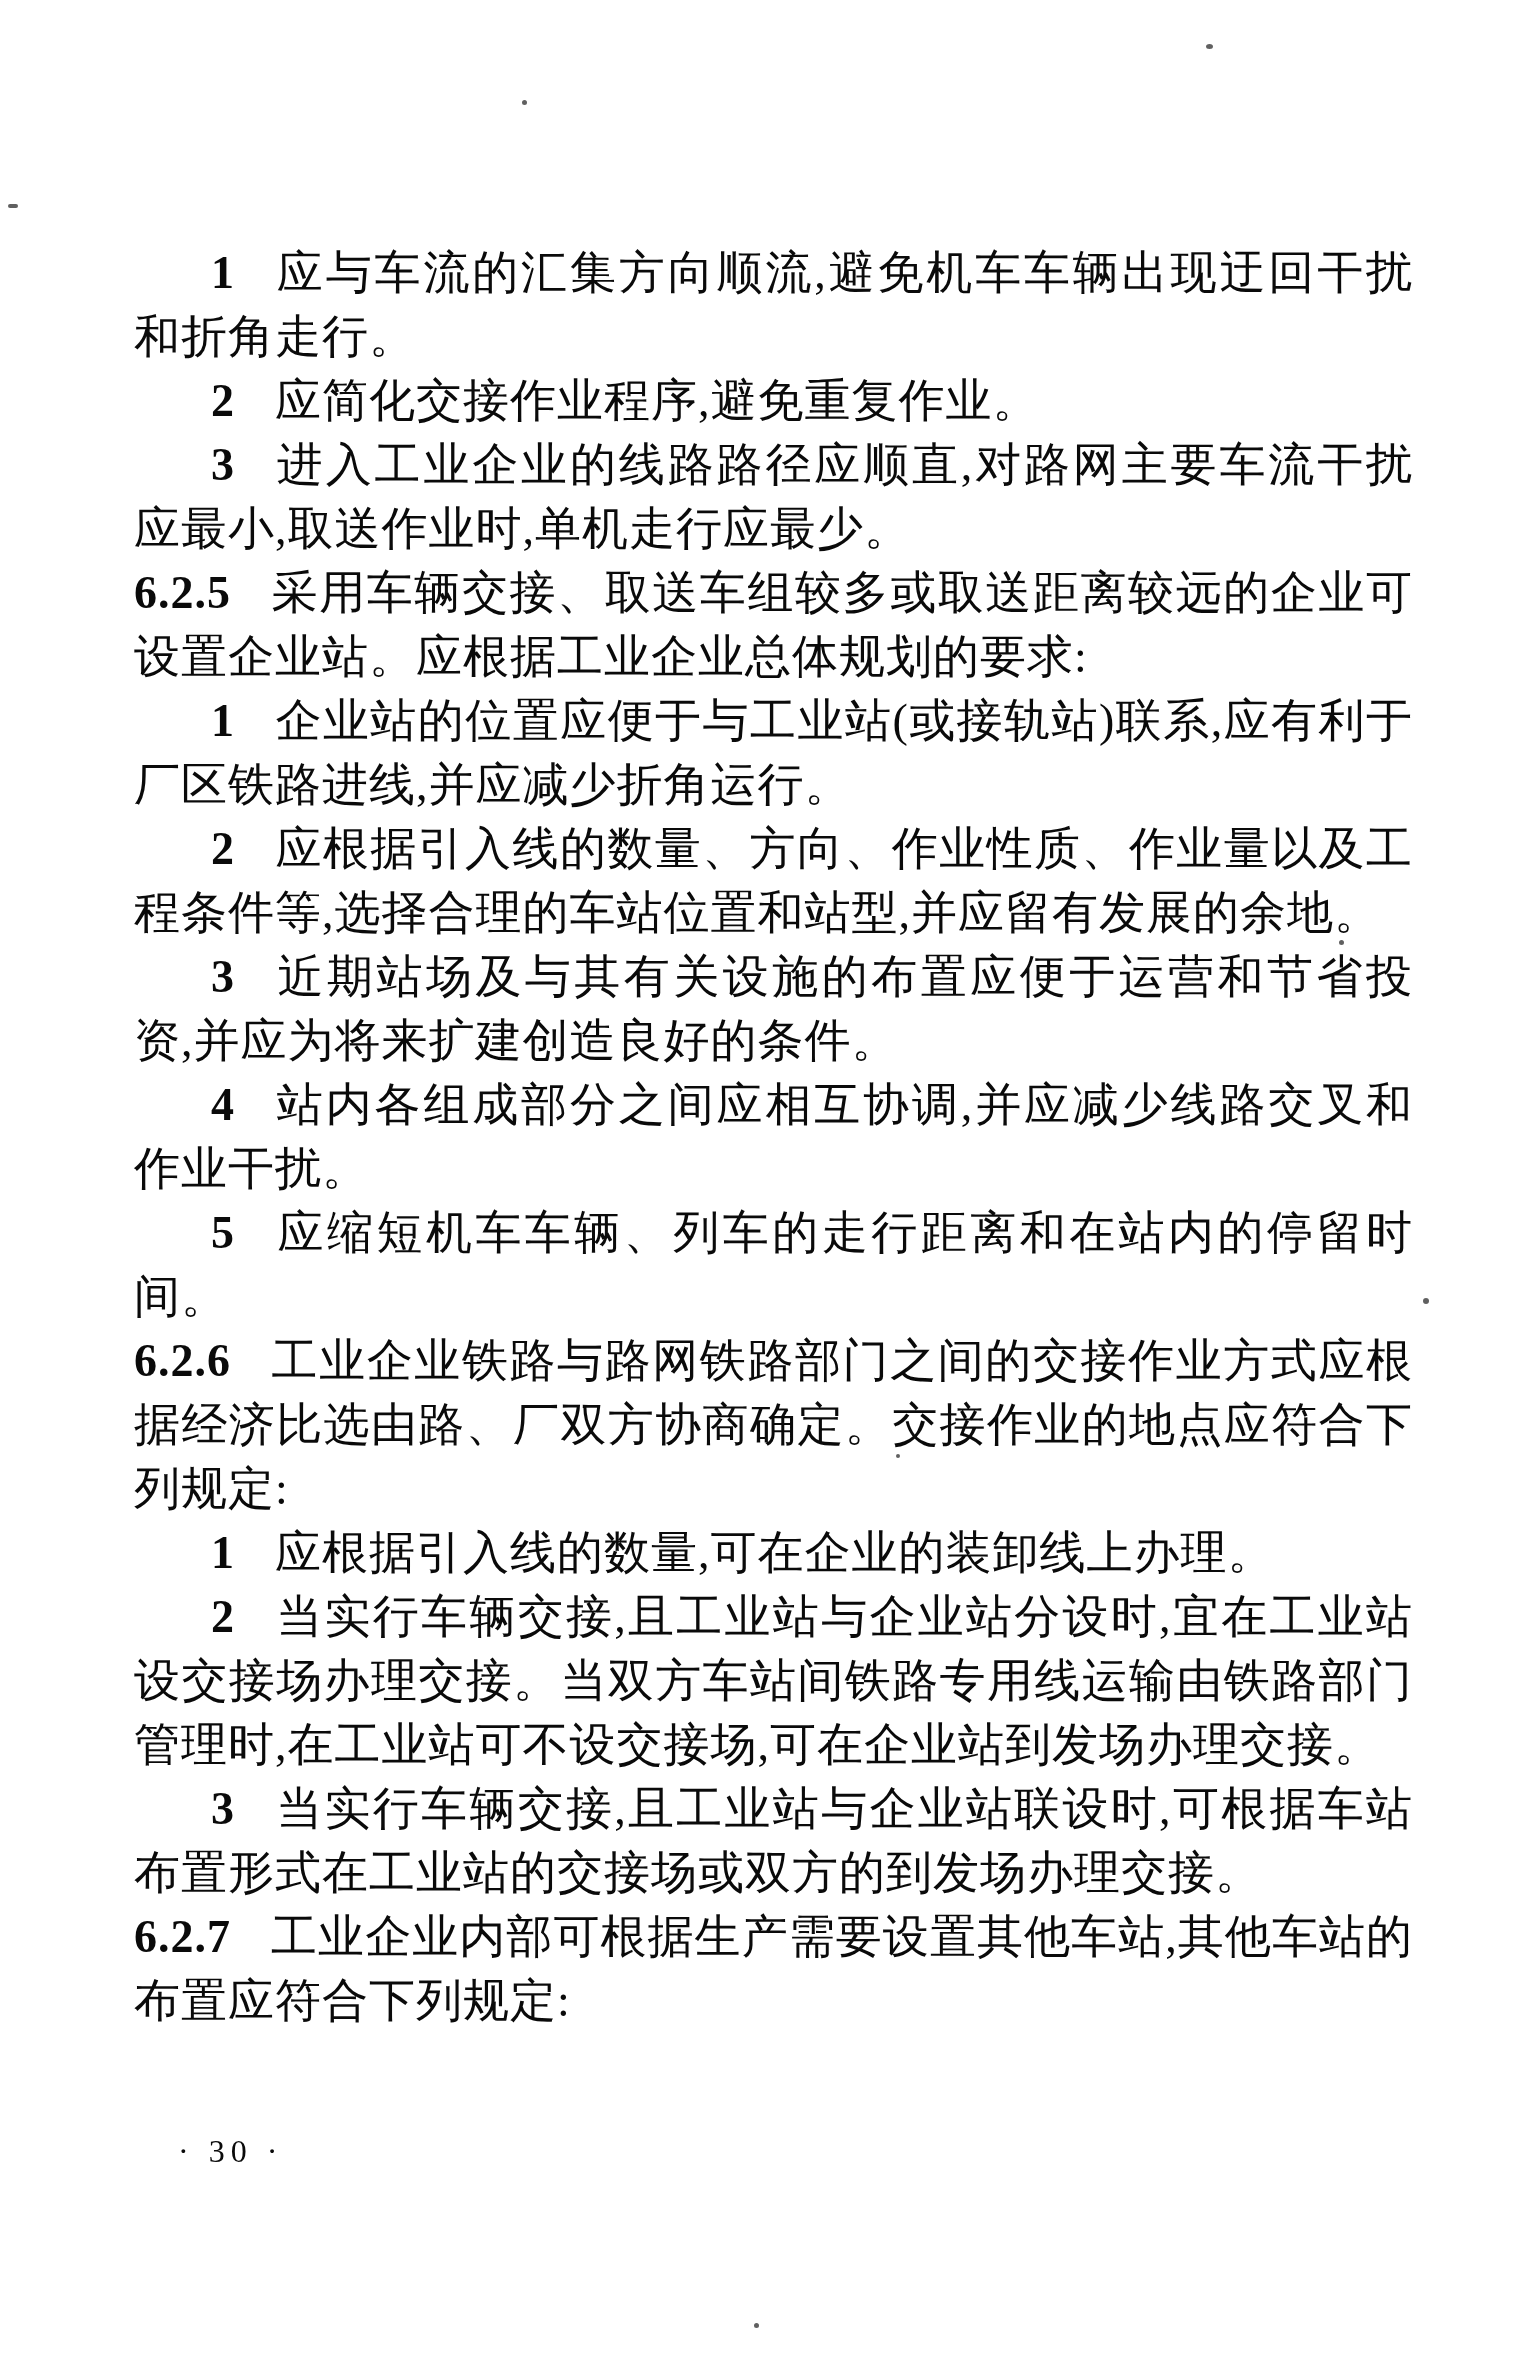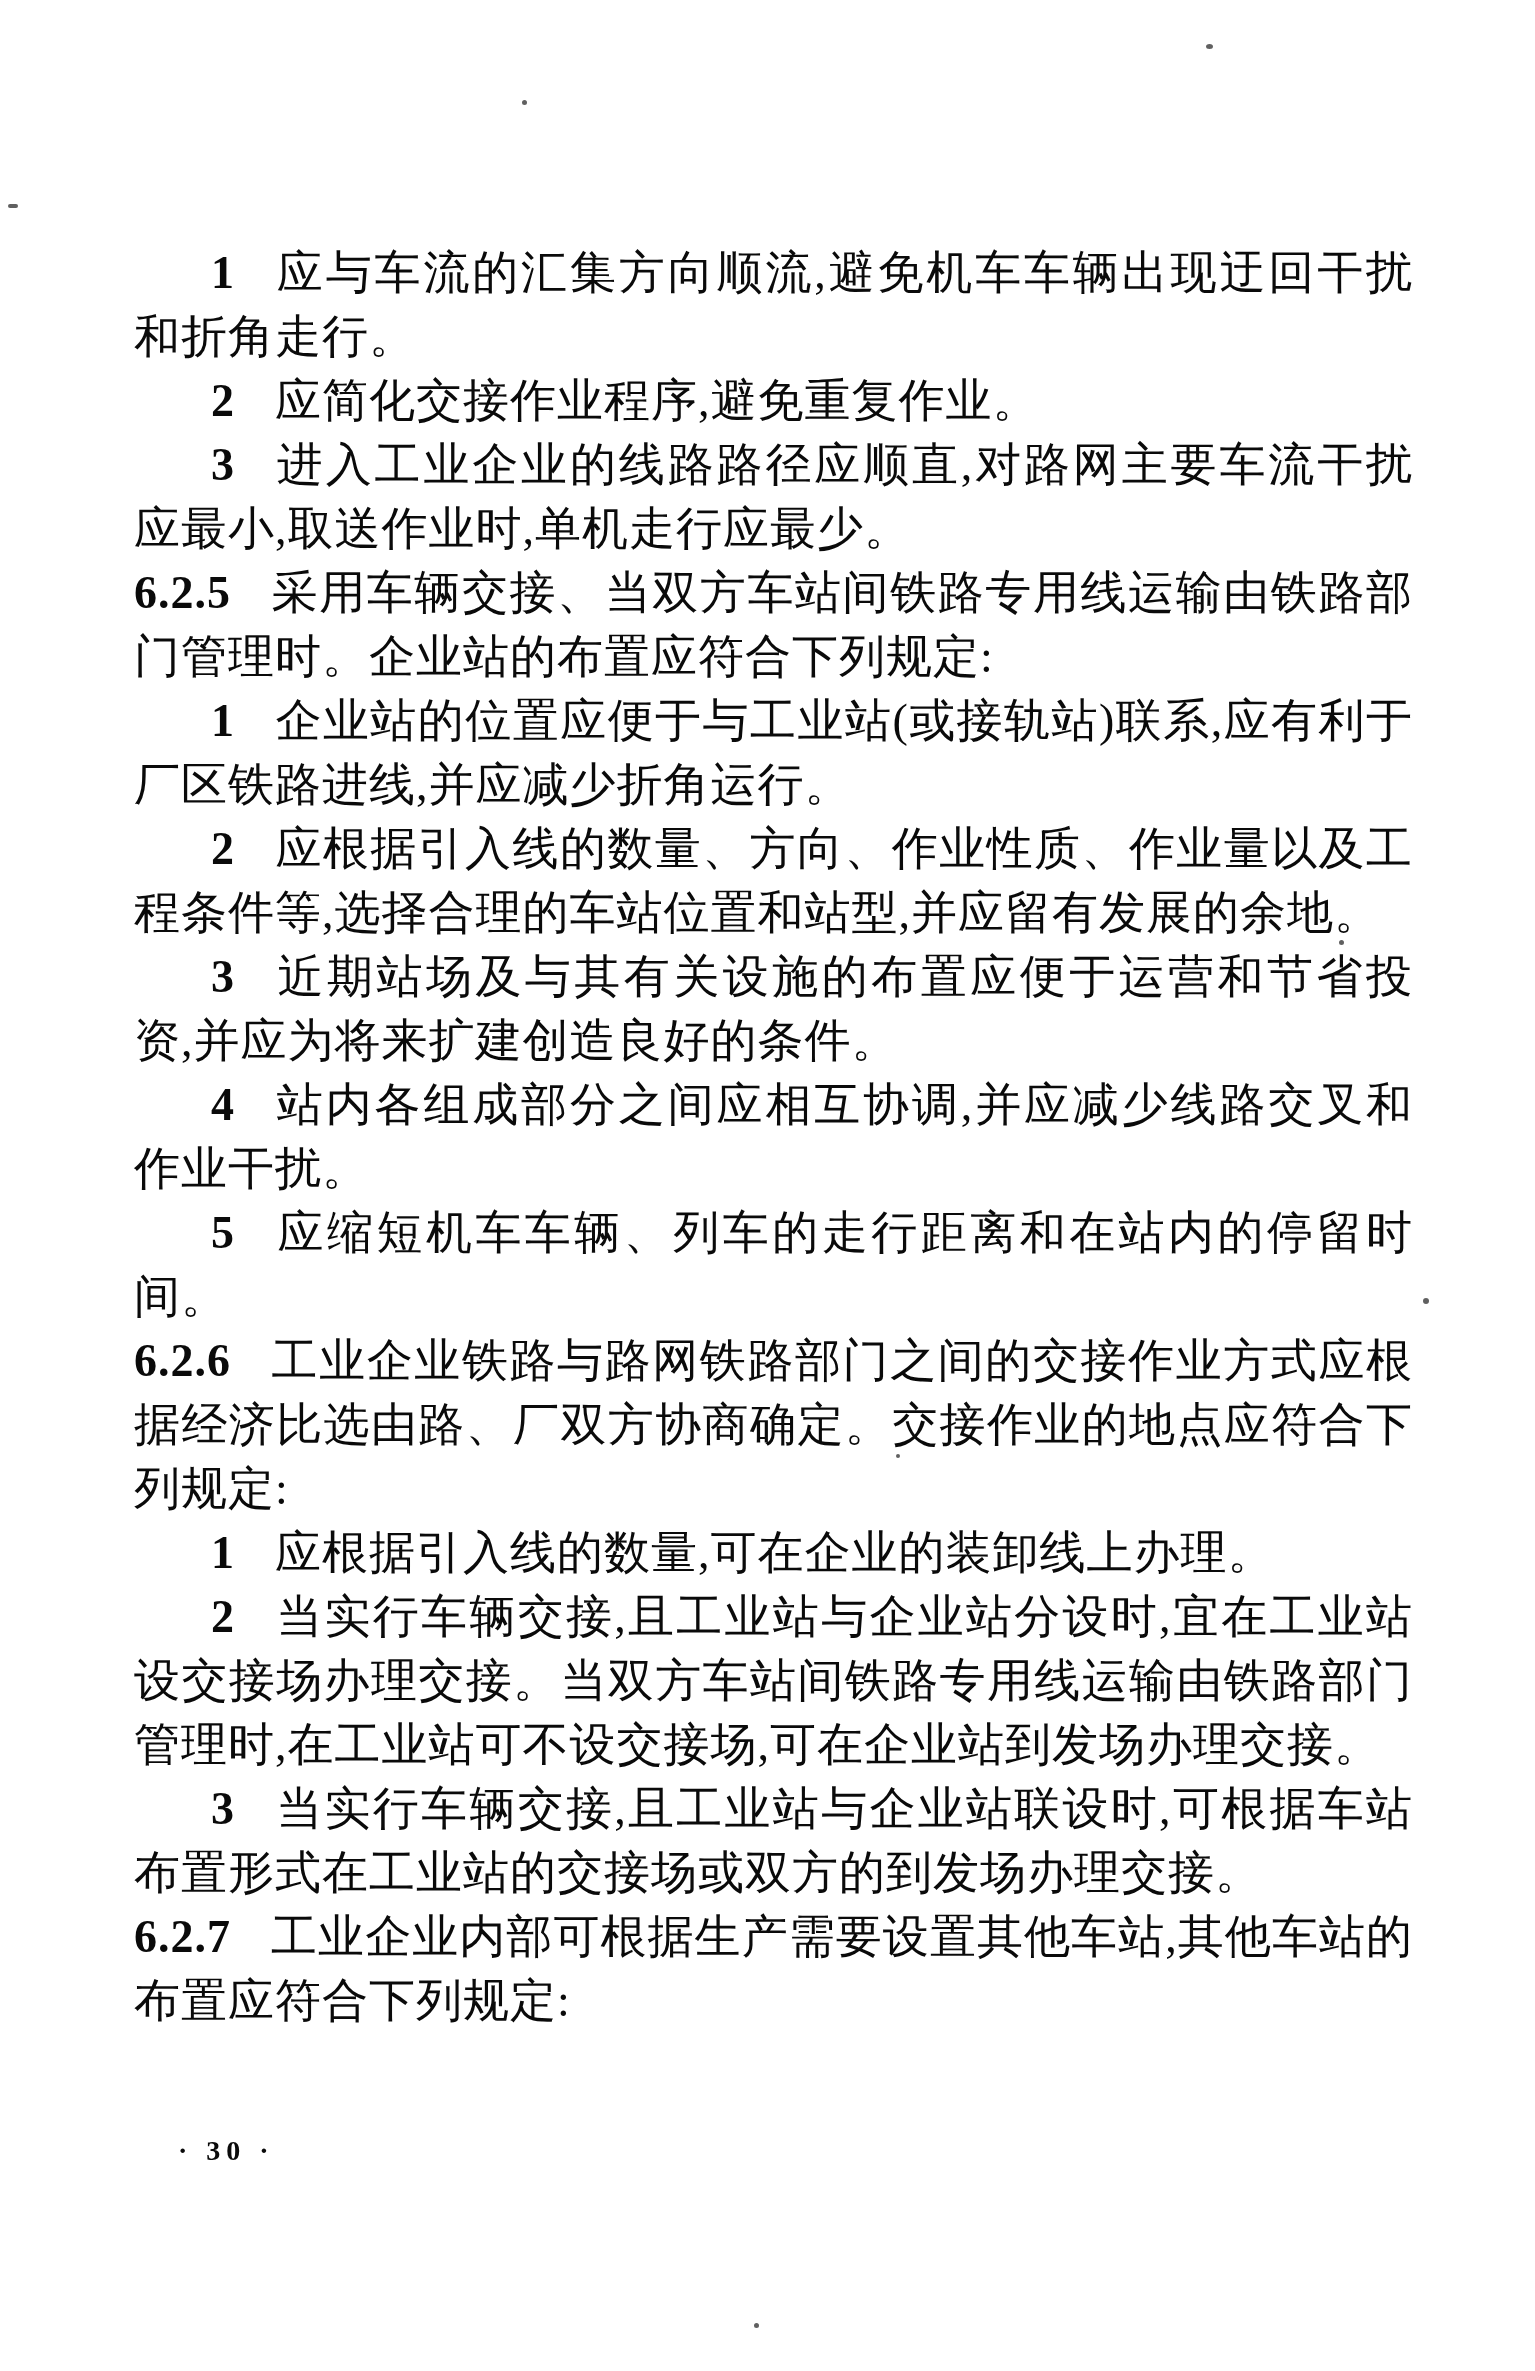--- a/index.html
+++ b/index.html
@@ -38,23 +38,23 @@
   }
   .num {
     font-weight: bold;
     margin-right: 40px;
     font-family: "Liberation Serif", "DejaVu Serif", serif;
   }
   .page-number {
     position: absolute;
     left: 178px;
     top: 2127px;
-    font-size: 28px;
+    font-size: 32px;
     line-height: 48px;
-    font-weight: bold;
+    font-weight: normal;
     letter-spacing: 6px;
     color: #0a0a0a;
   }
   
   .speck {
     position: absolute;
     background: #2b2b2b;
     border-radius: 50%;
     opacity: 0.75;
   }
@@ -70,21 +70,21 @@
 <body>
 
 <div class="page">
   <main class="content" id="content">
   <p class="para item"><b class="num">1</b><span class="txt">应与车流的汇集方向顺流,避免机车车辆出现迂回干扰和折角走行。</span></p>
 
   <p class="para item"><b class="num">2</b><span class="txt">应简化交接作业程序,避免重复作业。</span></p>
 
   <p class="para item"><b class="num">3</b><span class="txt">进入工业企业的线路路径应顺直,对路网主要车流干扰应最小,取送作业时,单机走行应最少。</span></p>
 
-  <p class="para clause"><b class="num">6.2.5</b><span class="txt">采用车辆交接、当双方车站间铁路专用线运输由铁路部门管理时。企业站的布置应符合下列规定:</span></p>
+  <p class="para clause"><b class="num">6.2.5</b><span class="txt">采用车辆交接、取送车组较多或取送距离较远的企业可设置企业站。应根据工业企业总体规划的要求:</span></p>
 
   <p class="para item"><b class="num">1</b><span class="txt">企业站的位置应便于与工业站(或接轨站)联系,应有利于厂区铁路进线,并应减少折角运行。</span></p>
 
   <p class="para item"><b class="num">2</b><span class="txt">应根据引入线的数量、方向、作业性质、作业量以及工程条件等,选择合理的车站位置和站型,并应留有发展的余地。</span></p>
 
   <p class="para item"><b class="num">3</b><span class="txt">近期站场及与其有关设施的布置应便于运营和节省投资,并应为将来扩建创造良好的条件。</span></p>
 
   <p class="para item"><b class="num">4</b><span class="txt">站内各组成部分之间应相互协调,并应减少线路交叉和作业干扰。</span></p>
 
   <p class="para item"><b class="num">5</b><span class="txt">应缩短机车车辆、列车的走行距离和在站内的停留时间。</span></p>

